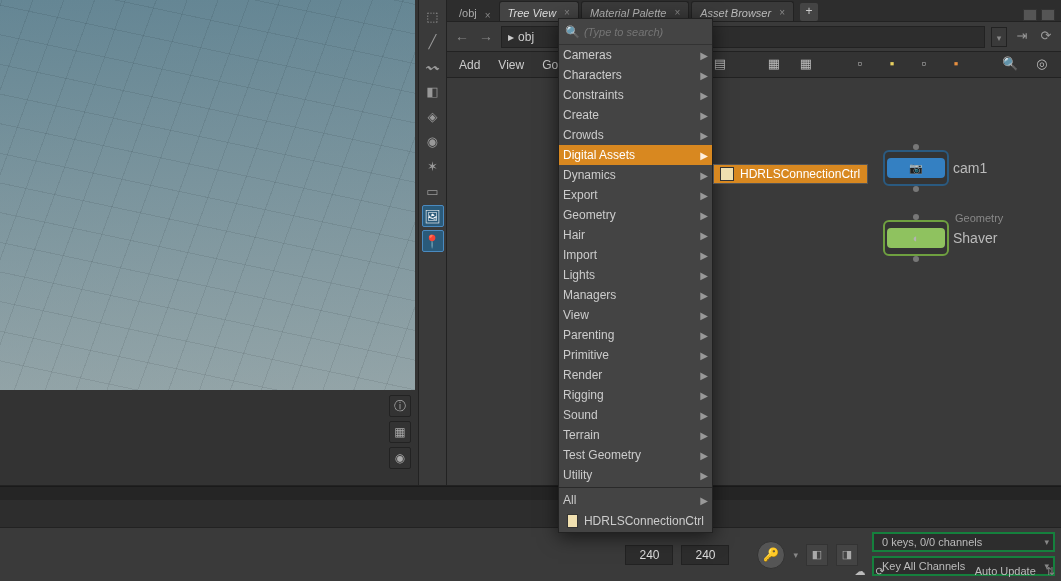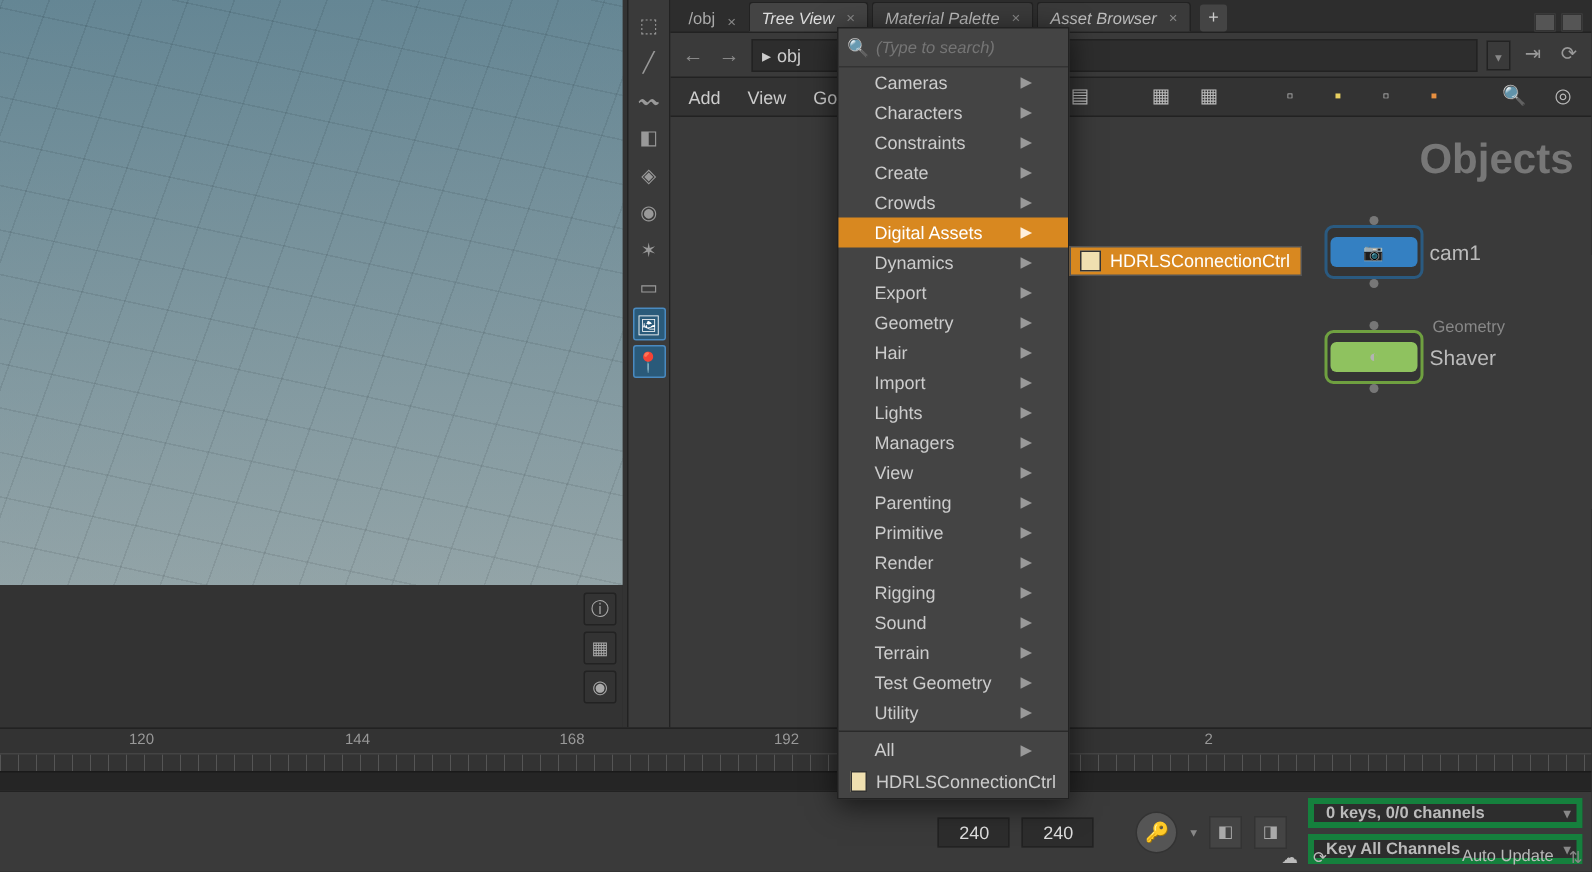--- a/index.html
+++ b/index.html
@@ -67,21 +67,21 @@
 .port.top { top: -14px; }
 .port.bot { bottom: -14px; }
 .node-label { color: #bbb; font-size: 14px; }
 .node-sub { color: #888; font-size: 11px; position:absolute; left:68px; top:-16px; }
 
 
 .tabmenu { position: absolute; left: 558px; top: 18px; width: 155px; background: #444; border: 1px solid #222; box-shadow: 0 4px 18px rgba(0,0,0,0.6); z-index: 100; }
 .tabmenu-title { height: 20px; background: #383838; text-align: center; font-size: 11px; color: #bbb; line-height: 20px; border-bottom: 1px solid #2a2a2a; }
 .tabmenu-search { height: 26px; display:flex; align-items:center; padding: 0 6px; gap: 4px; border-bottom: 1px solid #333; }
 .tabmenu-search input { flex:1; background: transparent; border: none; color: #aaa; font-size: 11px; font-style: italic; outline: none; }
-.tm-row { height: 20px; display: flex; align-items: center; justify-content: space-between; padding: 0 24px; font-size: 12px; color: #ccc; }
+.tm-row { height: 20px; display: flex; align-items: center; justify-content: space-between; padding: 0 4px; font-size: 12px; color: #ccc; }
 .tm-row.hl { background: #d88820; color: #fff; }
 .tm-arrow { color: #999; font-size: 10px; }
 .tm-row.hl .tm-arrow { color: #fff0dd; }
 .tm-div { height: 1px; background: #2a2a2a; margin: 2px 0; }
 .tm-hist-title { height: 20px; text-align: center; font-size: 11px; color: #999; line-height: 20px; background: #3a3a3a; border-top: 1px solid #2a2a2a; }
 .tm-hist-row { height: 22px; display: flex; align-items: center; gap: 6px; padding: 0 8px; font-size: 12px; color: #ccc; }
 .tm-hist-row .sw { width:14px; height:14px; background: #f0e0b0; border:1px solid #333; }
 
 
 .submenu { position: absolute; left: 713px; top: 164px; width: 155px; height: 20px; background: #d88820; border: 1px solid #555; z-index: 101; display:flex;align-items:center;gap:6px;padding:0 6px;color:#222; }
@@ -99,21 +99,21 @@
 .tl-strip { height: 14px; background: #252525; border-top: 1px solid #1a1a1a; }
 
 
 .bottom { position: absolute; left: 0; top: 527px; right: 0; height: 54px; background: #3a3a3a; border-top: 1px solid #222; display: flex; align-items: flex-start; }
 .bottom-left { flex: 1; height: 100%; display:flex; align-items:center; padding: 0 8px; gap: 8px; }
 .frame-box { width: 48px; height: 20px; background: #2d2d2d; border: 1px solid #222; color: #ddd; text-align: center; line-height: 18px; font-size: 12px; }
 .circle-btn { width: 28px; height: 28px; border-radius: 14px; background: #555; border: 1px solid #333; color:#bbb; font-size:13px; display:flex;align-items:center;justify-content:center; }
 .sq-btn { width: 22px; height: 22px; background: #444; border: 1px solid #333; color:#aaa; font-size:11px; display:flex;align-items:center;justify-content:center; }
 
 .bottom-right { width: 195px; height: 100%; padding: 4px 6px; display: flex; flex-direction: column; gap: 4px; }
-.br-row { height: 20px; background: #2d2d2d; border: 4px solid #15803d; display: flex; align-items: center; padding: 0 8px; font-size: 11px; color: #bbb; position:relative;font-weight:bold; }
+.br-row { height: 20px; background: #2d2d2d; border: 2px solid #15803d; display: flex; align-items: center; padding: 0 8px; font-size: 11px; color: #bbb; position:relative; }
 .br-row .tri { position:absolute; right:4px; color:#888; font-size:9px; }
 
 .search-icon { font-size:12px; color:#999; }
 </style>
 </head>
 <body>
 
 <div class="viewport-container">
   <div class="viewport"></div>
   <div class="vp-below">
@@ -193,21 +193,20 @@
     <span class="ibtn">▫</span>
     <span class="ibtn y">▪</span>
     <span class="ibtn">▫</span>
     <span class="ibtn o">▪</span>
     <span style="width:8px;"></span>
     <span class="ibtn">🔍</span>
     <span class="ibtn">◎</span>
   </div>
 
   <div class="network-canvas">
-    <div class="net-title">Objects</div>
 
     <div class="node-wrap" style="left:440px; top:80px;">
       <div class="node-box node-cam">
         <div class="node-shell"></div>
         <div class="port top"></div>
         <div class="port bot"></div>
         <span style="font-size:11px;">📷</span>
       </div>
       <span class="node-label">cam1</span>
     </div>
@@ -330,28 +329,20 @@
     <span>HDRLSConnectionCtrl</span>
   </div>
 </div>
 
 <div class="submenu">
   <span class="sw"></span>
   <span class="lbl">HDRLSConnectionCtrl</span>
 </div>
 
 <div class="timeline">
-  <div class="tl-ruler">
-    <span class="tl-tick" style="left:86px;">120</span>
-    <span class="tl-tick" style="left:230px;">144</span>
-    <span class="tl-tick" style="left:373px;">168</span>
-    <span class="tl-tick" style="left:516px;">192</span>
-    <span class="tl-tick" style="left:803px;">2</span>
-    <div class="tl-marks"></div>
-  </div>
   <div class="tl-strip"></div>
 </div>
 
 <div class="bottom">
   <div class="bottom-left">
     <div style="flex:1;"></div>
     <div class="frame-box">240</div>
     <div class="frame-box">240</div>
     <div style="width:12px;"></div>
     <div class="circle-btn">🔑</div>

